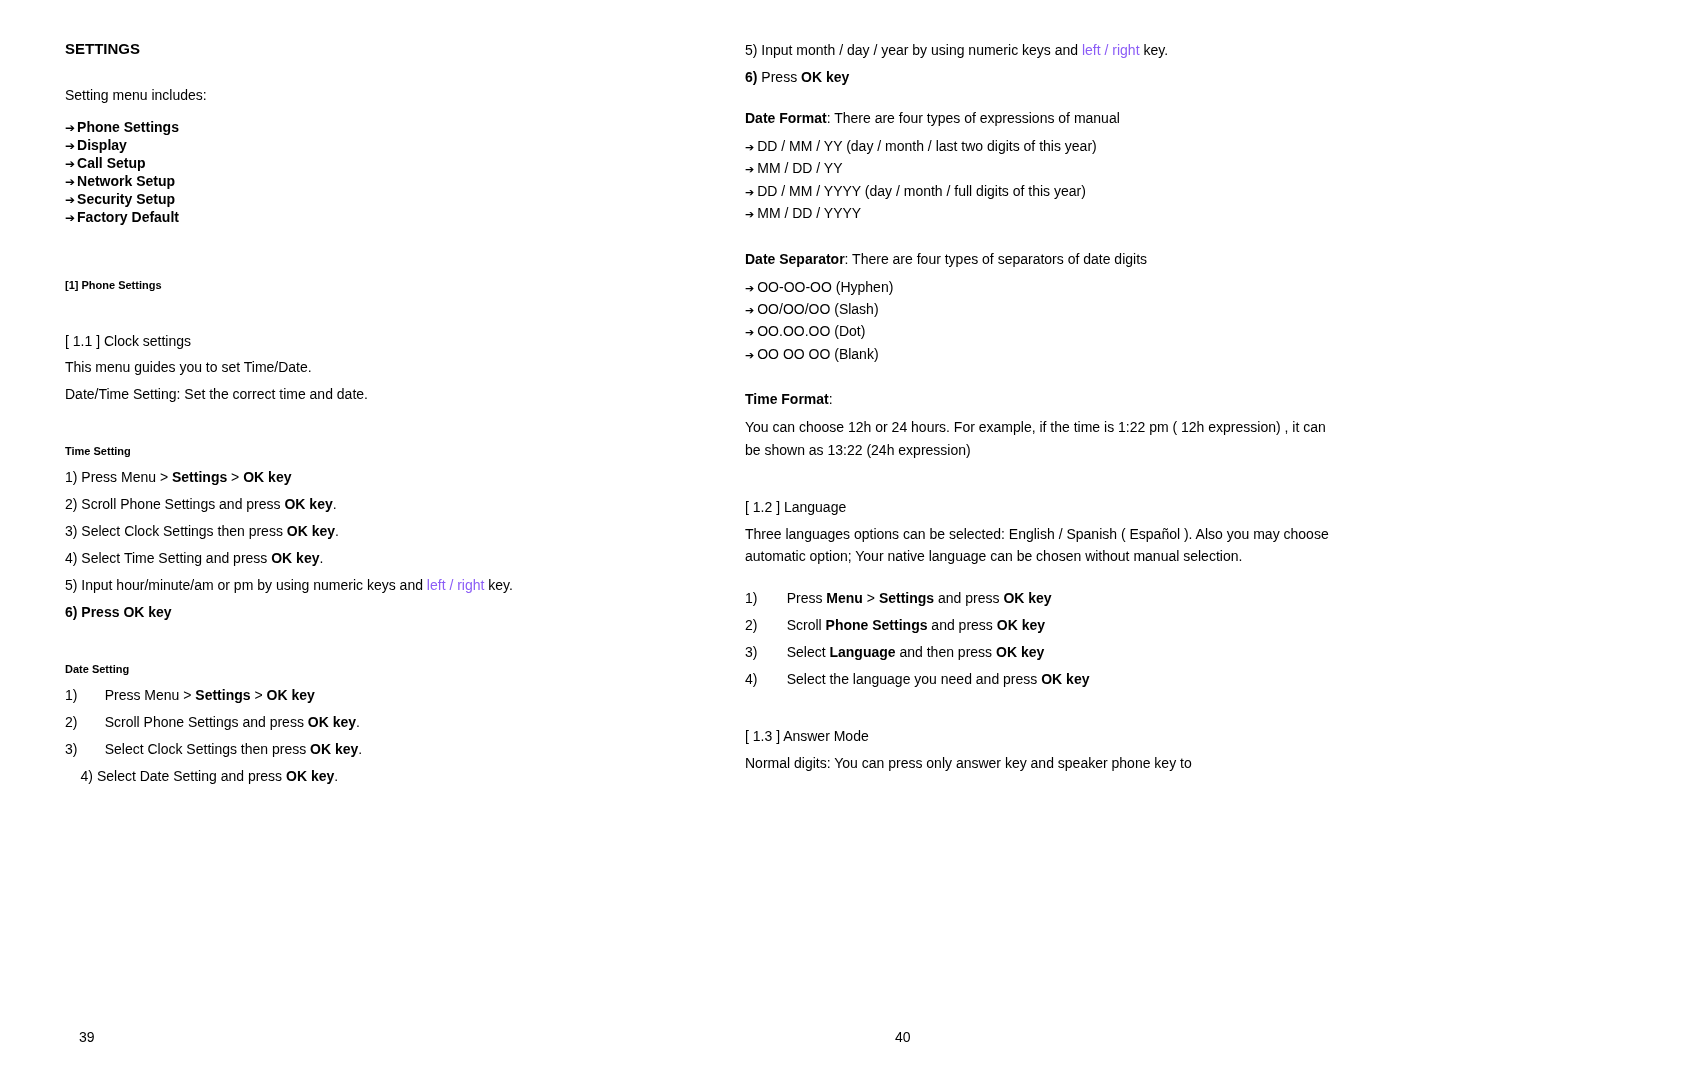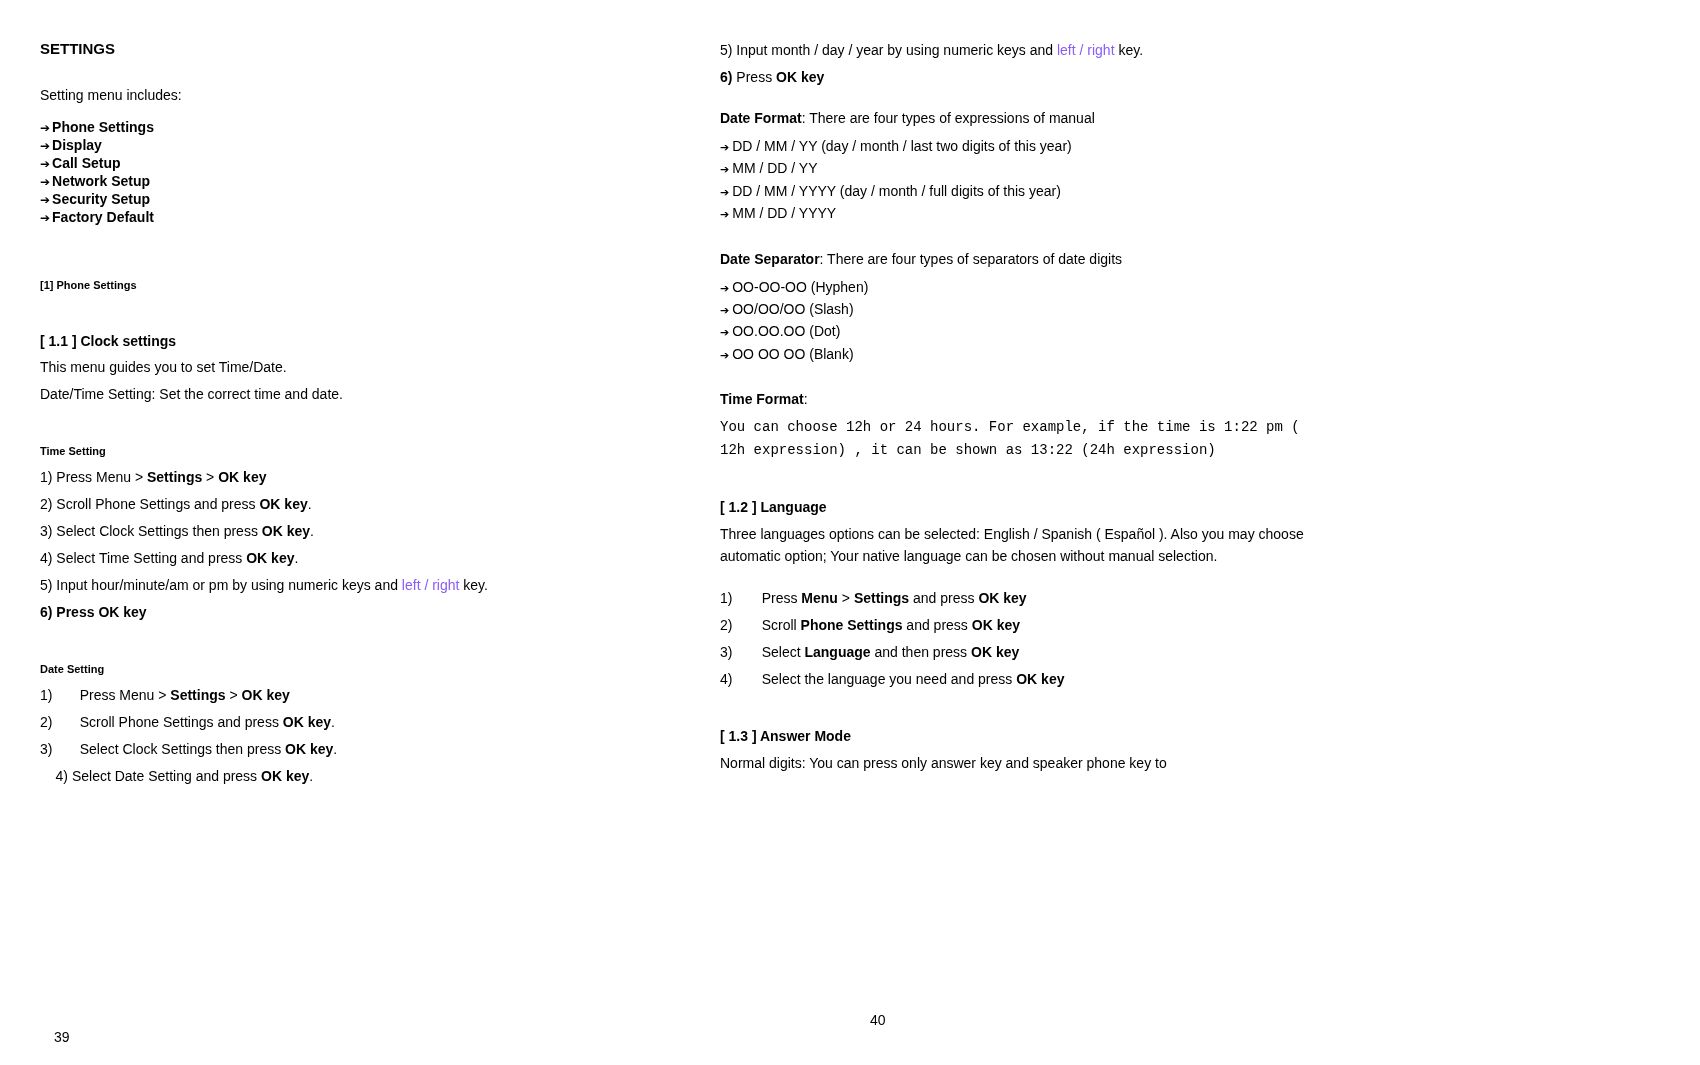--- a/index.html
+++ b/index.html
@@ -15,20 +15,21 @@
       color: #000000;
       width: 1700px;
       min-height: 1065px;
     }
 
     .page-container {
       display: flex;
       width: 1360px;
       min-height: 1065px;
       padding: 30px 40px;
+      margin-left: 25px;
     }
 
     .left-column {
       width: 50%;
       padding-right: 40px;
       padding-top: 10px;
     }
 
     .right-column {
       width: 50%;
@@ -70,21 +71,21 @@
     }
 
     .subsection-header {
       font-weight: bold;
       font-size: 11px;
       margin-top: 20px;
       margin-bottom: 10px;
     }
 
     .subsection-header-bracket {
-      font-weight: bold;
+      font-weight: normal;
       font-size: 14px;
       margin-top: 18px;
       margin-bottom: 8px;
     }
 
     .body-text {
       font-size: 14px;
       line-height: 1.5;
       margin-bottom: 6px;
     }
@@ -117,21 +118,21 @@
 
     .page-number-left {
       position: absolute;
       bottom: 20px;
       left: 54px;
       font-size: 14px;
     }
 
     .page-number-right {
       position: absolute;
-      bottom: 37px;
+      bottom: 20px;
       left: 870px;
       font-size: 14px;
     }
 
     .spacer {
       height: 14px;
     }
 
     .small-spacer {
       height: 8px;
@@ -250,21 +251,21 @@
       <li>OO/OO/OO (Slash)</li>
       <li>OO.OO.OO (Dot)</li>
       <li>OO OO OO (Blank)</li>
     </ul>
 
     <div class="spacer"></div>
 
     <div class="body-text">
       <span class="bold-inline">Time Format</span>:
     </div>
-    <div class="body-text" style="line-height:1.6;font-family:Liberation Mono, monospace;">You  can  choose  12h  or  24  hours.  For  example,  if  the  time  is  1:22  pm  (  12h expression) , it can be shown as 13:22 (24h expression)</div>
+    <div class="body-text" style="line-height:1.6;">You  can  choose  12h  or  24  hours.  For  example,  if  the  time  is  1:22  pm  (  12h expression) , it can be shown as 13:22 (24h expression)</div>
 
     <div class="spacer"></div>
 
     <div class="subsection-header-bracket">[ 1.2 ]    Language</div>
 
     <div class="body-text" style="line-height:1.6; margin-bottom:12px;">Three  languages  options  can  be  selected:  English  /  Spanish  (  Español  ).  Also you may choose automatic option; Your native language can be chosen without manual selection.</div>
 
     <div class="small-spacer"></div>
 
     <div class="body-text" style="display:flex;">

